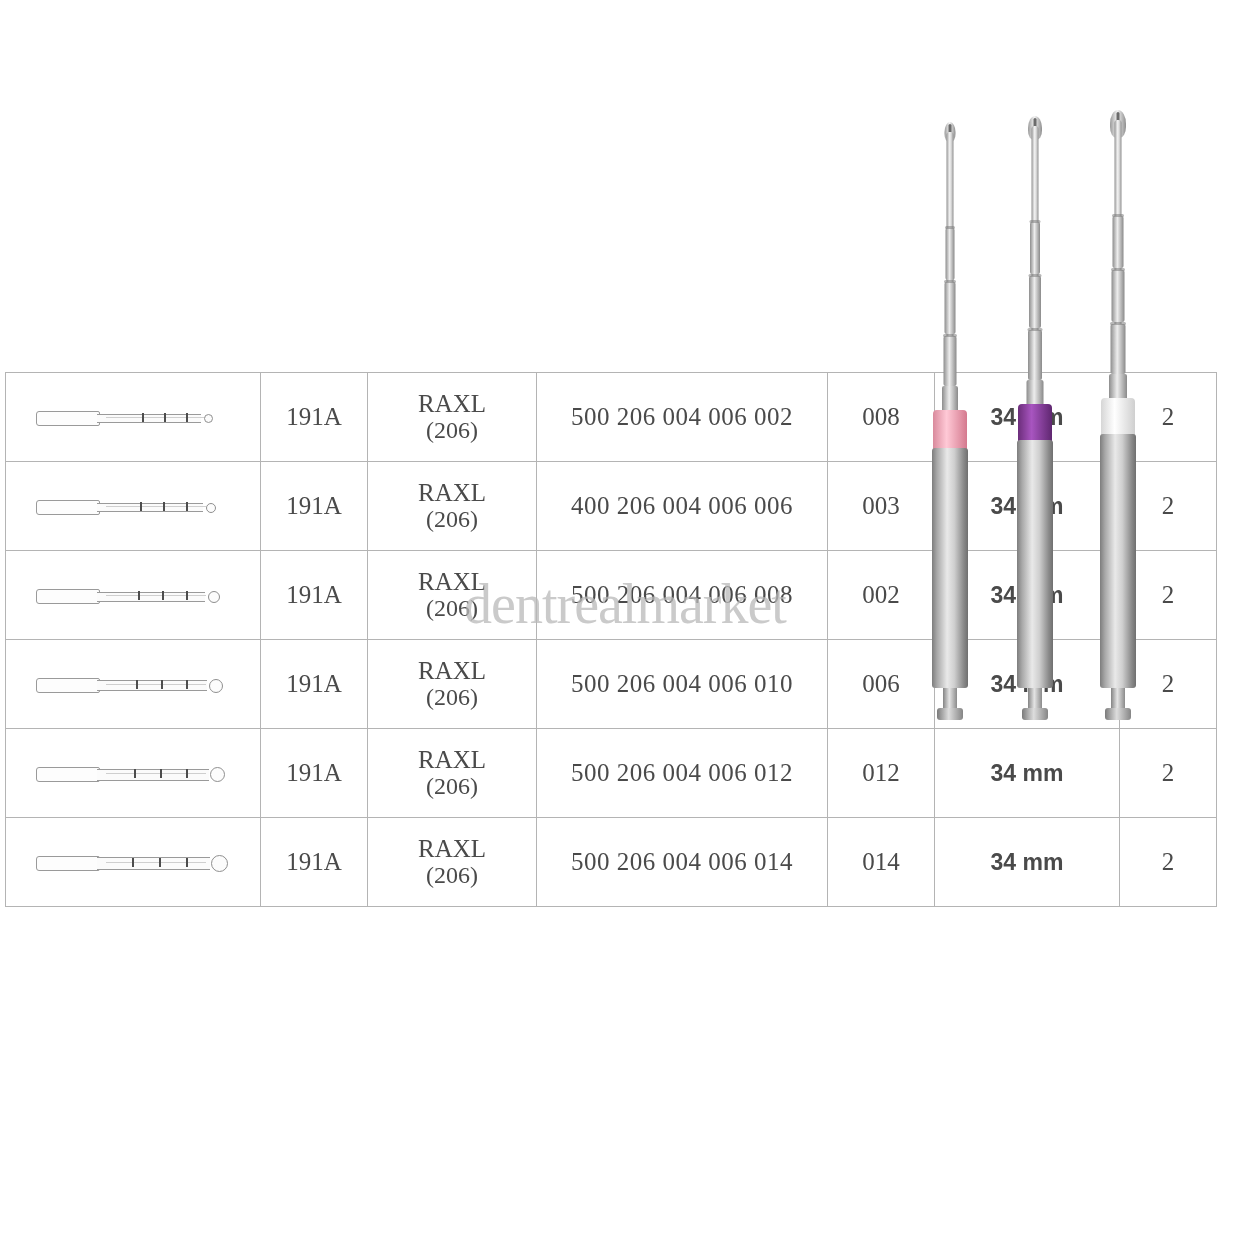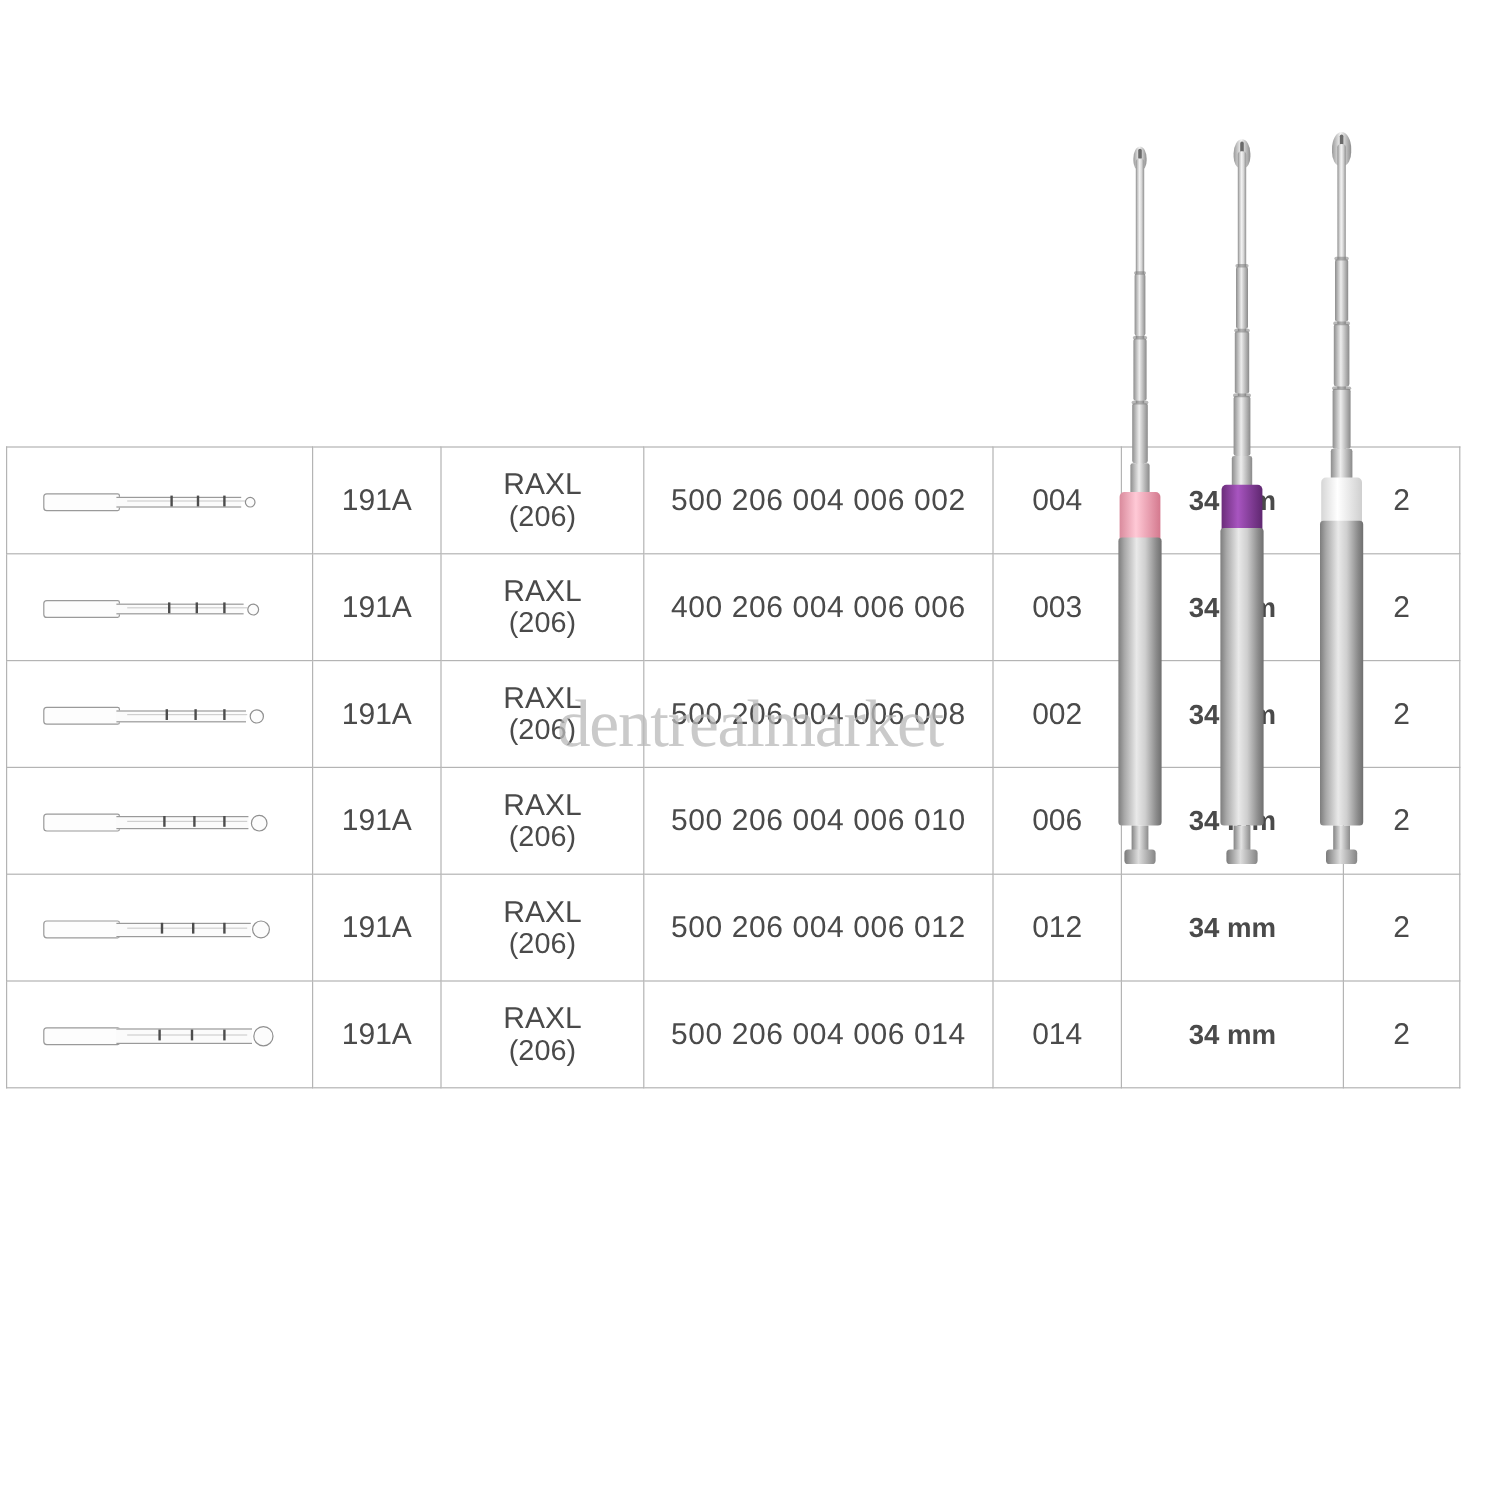--- a/index.html
+++ b/index.html
@@ -168,21 +168,21 @@
     width: 1190px;
     table-layout: fixed;
   }
   td {
     border: 1px solid #b4b4b4;
     height: 86px;
     text-align: center;
     vertical-align: middle;
     font-size: 25px;
     color: #4a4a4a;
-    font-family: Liberation Sans, sans-serif;
+    font-family: Liberation Serif, serif;
     background: transparent;
   }
   .c-img   { width: 252px; }
   .c-shape { width: 104px; }
   .c-type  { width: 166px; font-size: 25px; line-height: 1.05; }
   .c-ref   { width: 288px; letter-spacing: .5px; }
   .c-size  { width: 104px; }
   .c-len   { width: 182px; font-weight: bold; font-family: "Liberation Sans", sans-serif; font-size: 23px; }
   .c-qty   { width: 94px; }
 
@@ -318,21 +318,21 @@
             <div class="d-mark" style="left:168px;"></div>
             <div class="d-tip" style="left:186px;width:7px;height:7px;top:14px;"></div>
           </div>
         </td>
         <td class="c-shape">191A</td>
         <td class="c-type">
           <span>RAXL</span>
           <span class="sub">(206)</span>
         </td>
         <td class="c-ref">500 206 004 006 002</td>
-        <td class="c-size">004</td>
+        <td class="c-size">008</td>
         <td class="c-len">34 mm</td>
         <td class="c-qty">2</td>
       </tr>
 
       <tr>
         <td class="c-img">
           <div class="drawing">
             <div class="d-body"></div>
             <div class="d-taper" style="left:79px;width:106px;top:14px;height:7px;"></div>
             <div class="d-line"></div>

